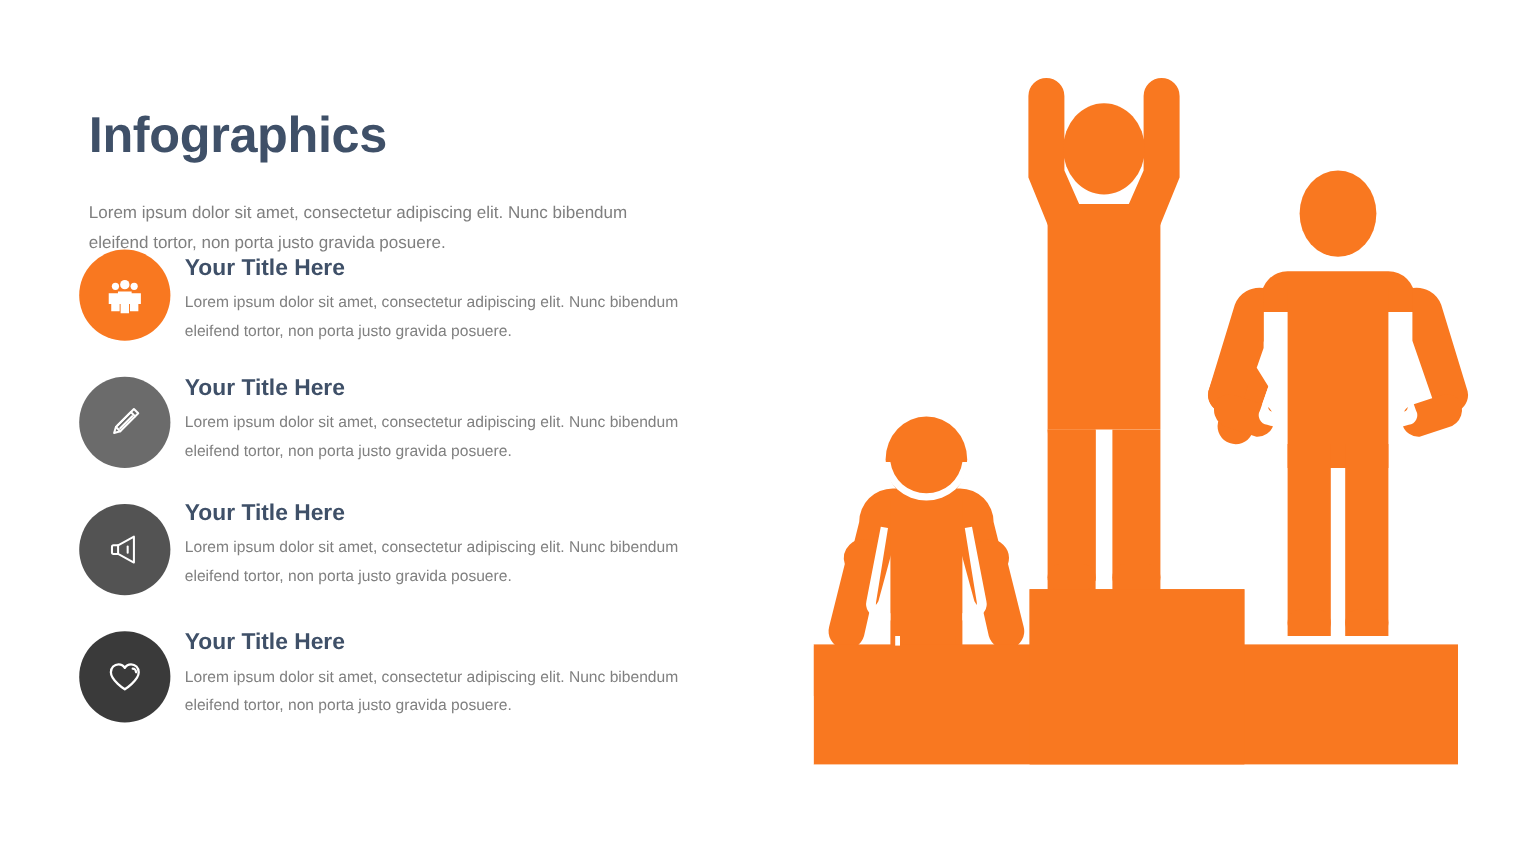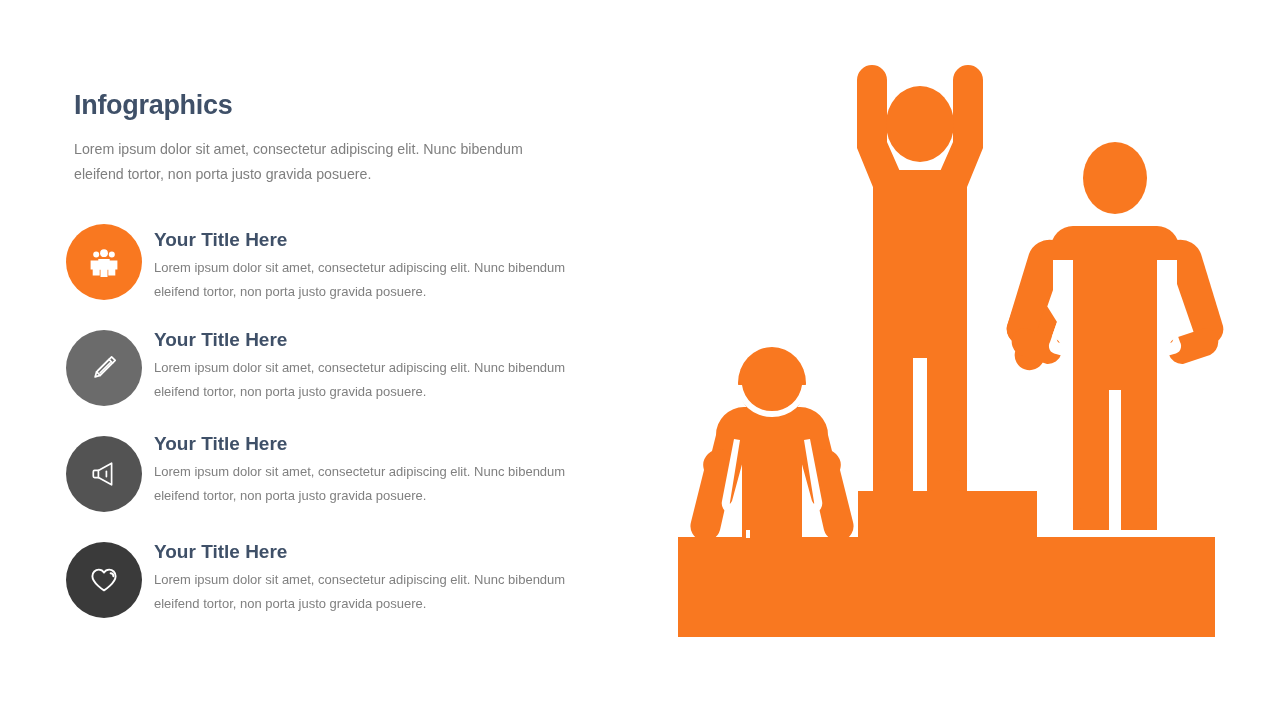--- a/index.html
+++ b/index.html
@@ -25,43 +25,43 @@
 
   
   .left-col {
     position: absolute;
     left: 74px;
     top: 92px;
     width: 510px;
   }
 
   .page-title {
-    font-size: 27px;
+    font-size: 42px;
     font-weight: bold;
     color: #3F5068;
     letter-spacing: -0.3px;
     line-height: 1.0;
-    margin: 0 0 18px 0;
+    margin: 0 0 32px 0;
     font-family: "Liberation Sans", sans-serif;
   }
 
   .page-subtitle {
     font-size: 14.2px;
     color: #7f7f7f;
     line-height: 1.75;
     margin: 0;
     width: 490px;
     font-family: "Liberation Sans", sans-serif;
   }
 
   
   .item-list {
     position: absolute;
     left: 66px;
-    top: 224px;
+    top: 208px;
     width: 520px;
   }
 
   .list-item {
     position: relative;
     height: 104px;
   }
 
   .item-icon-circle {
     position: absolute;

